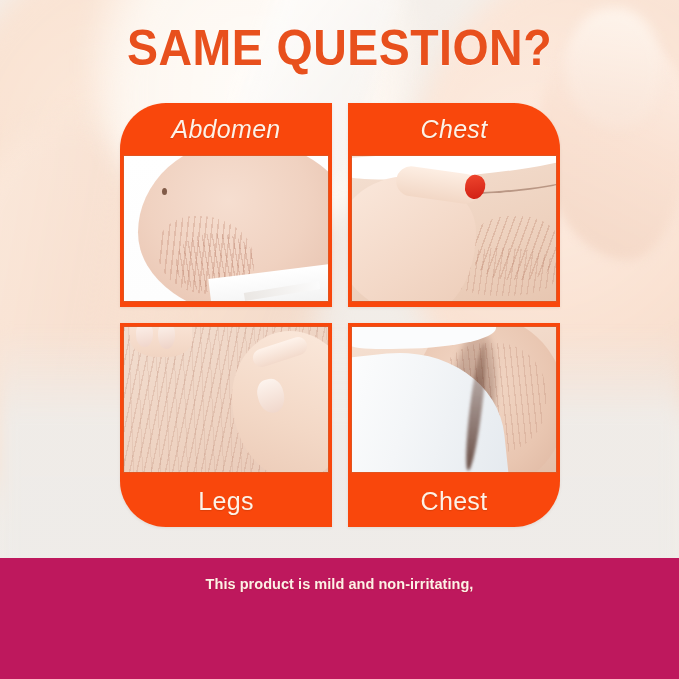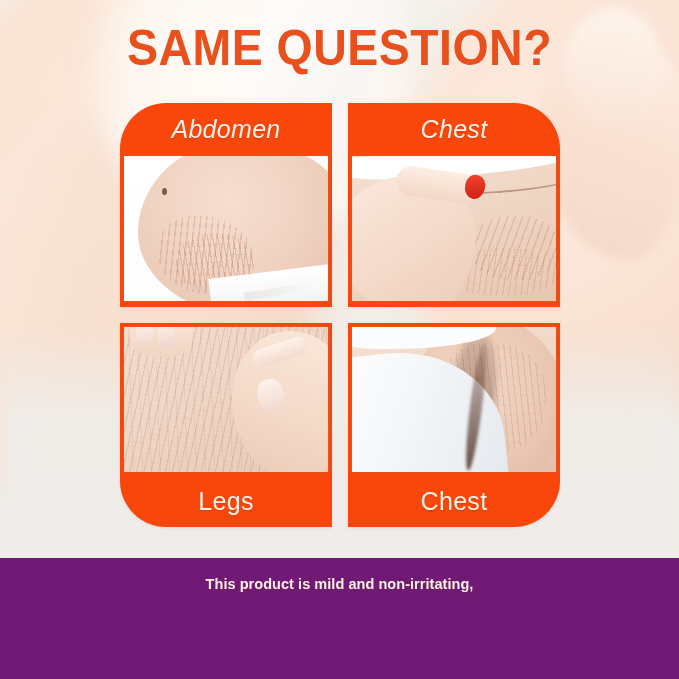--- a/index.html
+++ b/index.html
@@ -153,21 +153,21 @@
   .ph-chest .shadow{position:absolute;left:98px;top:4px;width:44px;height:148px;
     border-radius:50% 50% 60% 40%;transform:rotate(6deg);
     background:linear-gradient(180deg, rgba(120,76,58,.20), rgba(90,52,38,.62));filter:blur(3px);}
   .ph-chest .cleft{position:absolute;left:118px;top:16px;width:12px;height:128px;
     border-radius:50%;transform:rotate(7deg);
     background:linear-gradient(180deg,rgba(118,72,54,.25),rgba(74,40,28,.8));filter:blur(1.6px);}
   .ph-chest .whitetop{position:absolute;left:-6px;top:-8px;width:150px;height:30px;
     background:#fbfcfd;border-radius:0 0 70% 20%;}
 
   
-  .footer{position:absolute;left:0;right:0;bottom:0;height:121px;background:#701a75;}
+  .footer{position:absolute;left:0;right:0;bottom:0;height:121px;background:#be185d;}
   .footer-text{
     position:absolute;left:0;right:0;top:14px;text-align:center;
     color:#fdf1e6;font-size:14.5px;font-weight:700;line-height:25px;
     letter-spacing:.05px;text-shadow:0 1px 1px rgba(150,50,10,.22);
   }
   .footer-text .ln{display:block;}
 </style>
 </head>
 <body>
 

